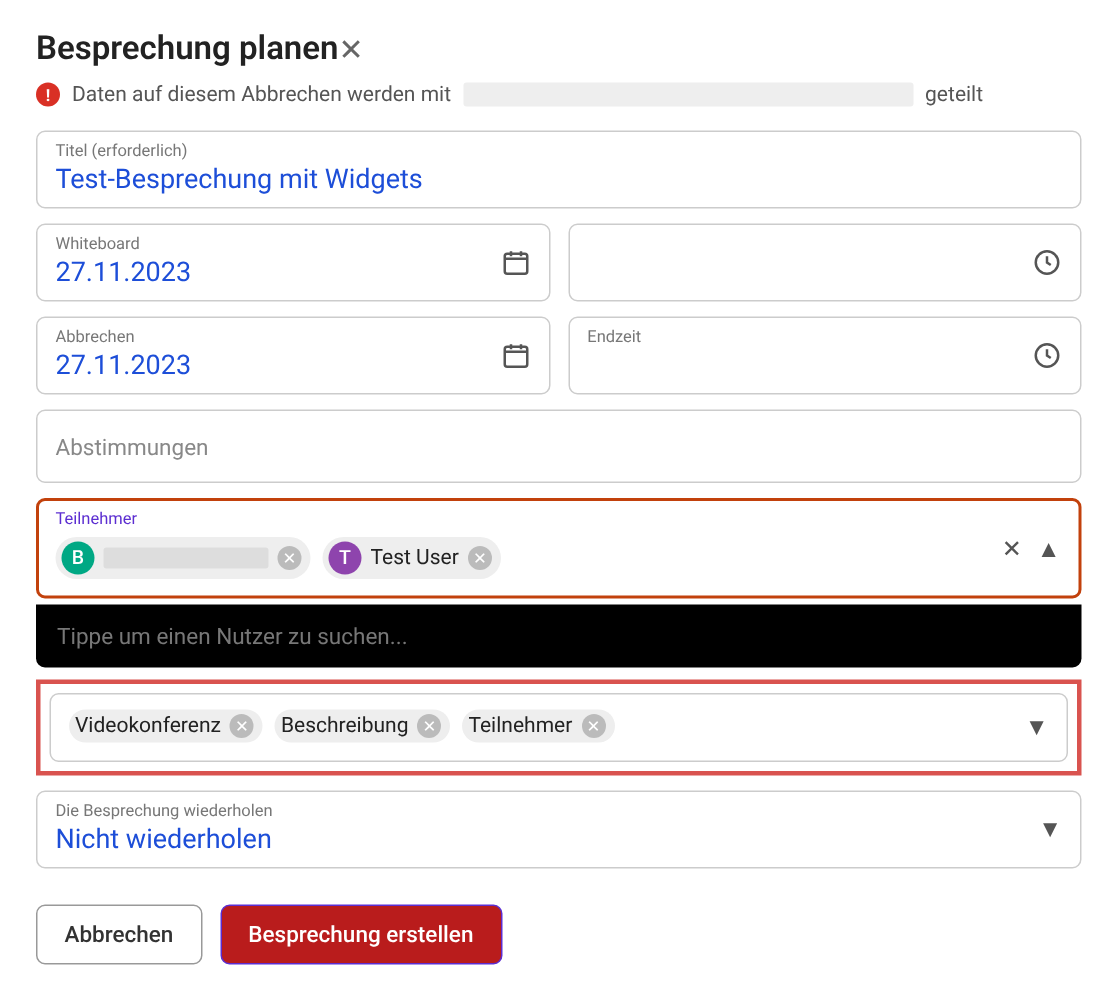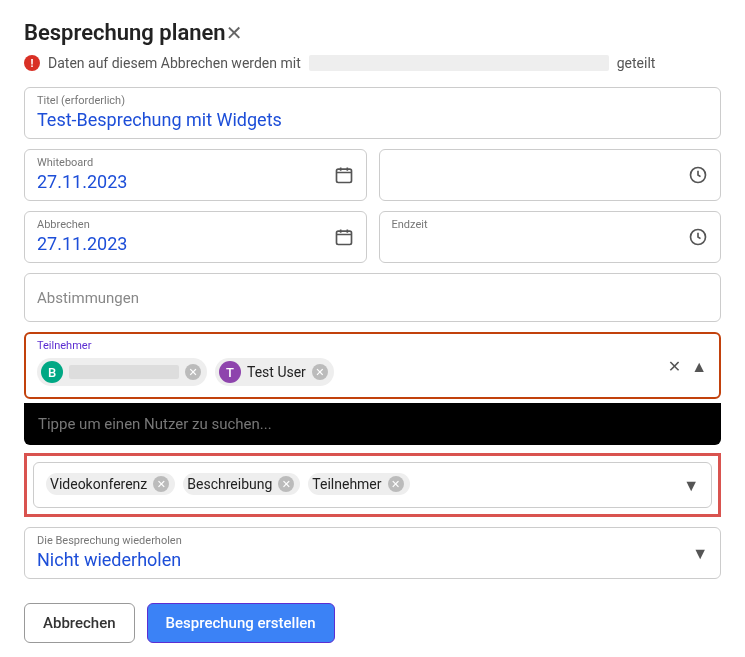--- a/index.html
+++ b/index.html
@@ -31,21 +31,21 @@
 .avatar.purple{background:#8e44ad}
 .chip .redacted-sm{background:#ddd;height:14px;width:110px;border-radius:2px}
 .chip-x{width:16px;height:16px;border-radius:50%;background:#bbb;color:#fff;font-size:11px;display:flex;align-items:center;justify-content:center;cursor:pointer}
 .field-actions{position:absolute;right:12px;top:50%;transform:translateY(-50%);display:flex;gap:10px;align-items:center;color:#555}
 .dropdown-panel{background:#000000;border-radius:0 0 6px 6px;padding:12px 14px;margin-top:-6px;color:#777;font-size:15px}
 .highlight-box{border:3px solid #d9534f;border-radius:0;padding:6px;margin-top:-2px}
 .highlight-box .field{border-radius:6px}
 .footer{display:flex;justify-content:flex-start;gap:12px;margin-top:24px}
 .btn{padding:10px 18px;border-radius:6px;font-size:15px;font-weight:500;cursor:pointer}
 .btn-secondary{background:#fff;border:1px solid #999;color:#333}
-.btn-primary{background:#3b82f6;border:1px solid #5c2ed1;color:#fff}
+.btn-primary{background:#b91c1c;border:1px solid #5c2ed1;color:#fff}
 svg{display:block}
 </style>
 </head>
 <body>
 
 <div class="header">
   <div class="title">Besprechung planen</div>
   <div class="close-icon">✕</div>
 </div>
 

